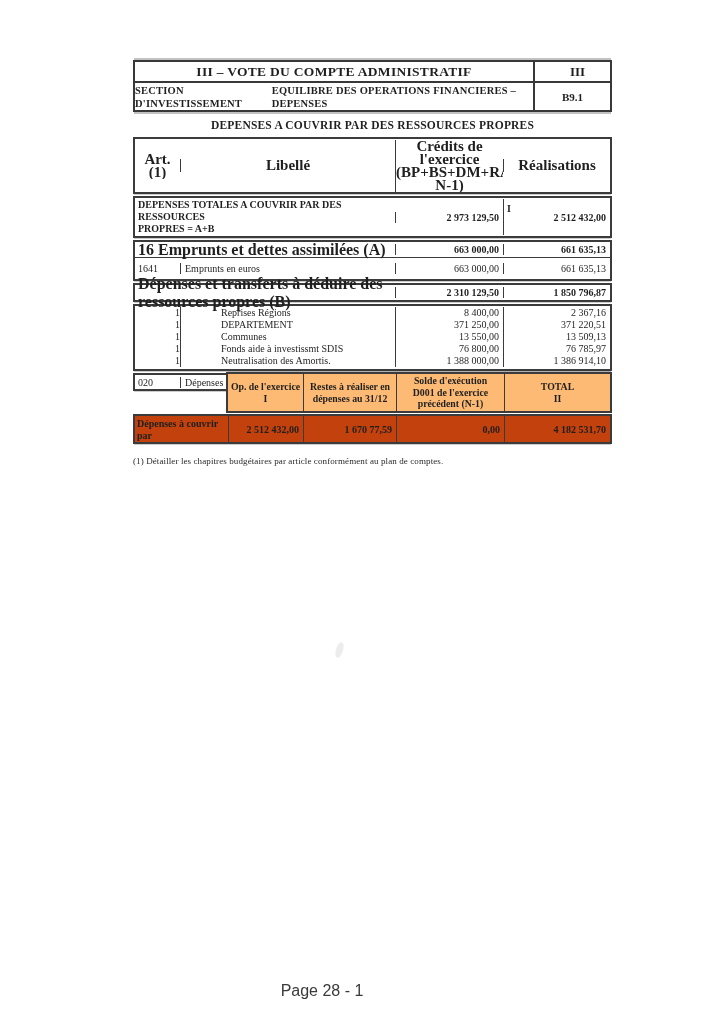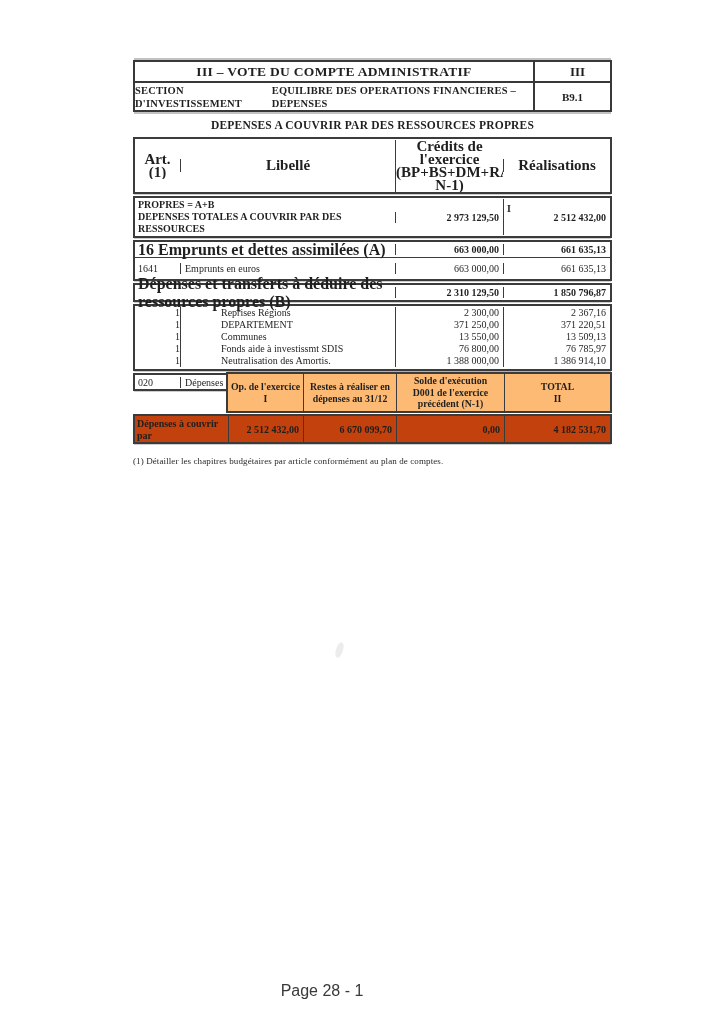--- a/index.html
+++ b/index.html
@@ -162,22 +162,22 @@
           <div>Crédits de l'exercice</div>
           <div>(BP+BS+DM+RAR N-1)</div>
         </div>
         <div class="cell hcell bl">Réalisations</div>
       </div>
     </div>
 
     <div class="sect">
       <div class="row cols3 totals-row">
         <div class="cell totals-label">
+          <div>DEPENSES TOTALES A COUVRIR PAR DES RESSOURCES</div>
           <div>PROPRES = A+B</div>
-          <div>DEPENSES TOTALES A COUVRIR PAR DES RESSOURCES</div>
         </div>
         <div class="cell num bold bl">2 973 129,50</div>
         <div class="cell bl real-marker-cell">
           <span class="marker">I</span>
           <span class="num bold">2 512 432,00</span>
         </div>
       </div>
     </div>
 
     <div class="sect">
@@ -199,21 +199,21 @@
         <div class="cell sect-label">Dépenses et transferts à déduire des ressources propres (B)</div>
         <div class="cell num bold bl">2 310 129,50</div>
         <div class="cell num bold bl">1 850 796,87</div>
       </div>
     </div>
 
     <div class="sect details">
       <div class="row cols4 detail-row">
         <div class="cell art">13912</div>
         <div class="cell lib bl">Reprises Régions</div>
-        <div class="cell num bl">2 300,00</div>
+        <div class="cell num bl">8 400,00</div>
         <div class="cell num bl">2 367,16</div>
       </div>
       <div class="row cols4 detail-row">
         <div class="cell art">13913</div>
         <div class="cell lib bl">DEPARTEMENT</div>
         <div class="cell num bl">371 250,00</div>
         <div class="cell num bl">371 220,51</div>
       </div>
       <div class="row cols4 detail-row">
         <div class="cell art">17873</div>
@@ -265,21 +265,21 @@
         <span>TOTAL</span>
         <span>II</span>
       </div>
     </div>
     <div class="sum-row">
       <div class="cell sum-label">
         <div>Dépenses à couvrir par</div>
 
       </div>
       <div class="cell num bl">2 512 432,00</div>
-      <div class="cell num bl">6 670 099,70</div>
+      <div class="cell num bl">1 670 77,59</div>
       <div class="cell num bl">0,00</div>
       <div class="cell num bl">4 182 531,70</div>
     </div>
   </div>
 
   <div class="footnote">(1) Détailler les chapitres budgétaires par article conformément au plan de comptes.</div>
 
   <div class="page-number">Page 28 - 1</div>
 
   <div class="artifact-dash"></div>

